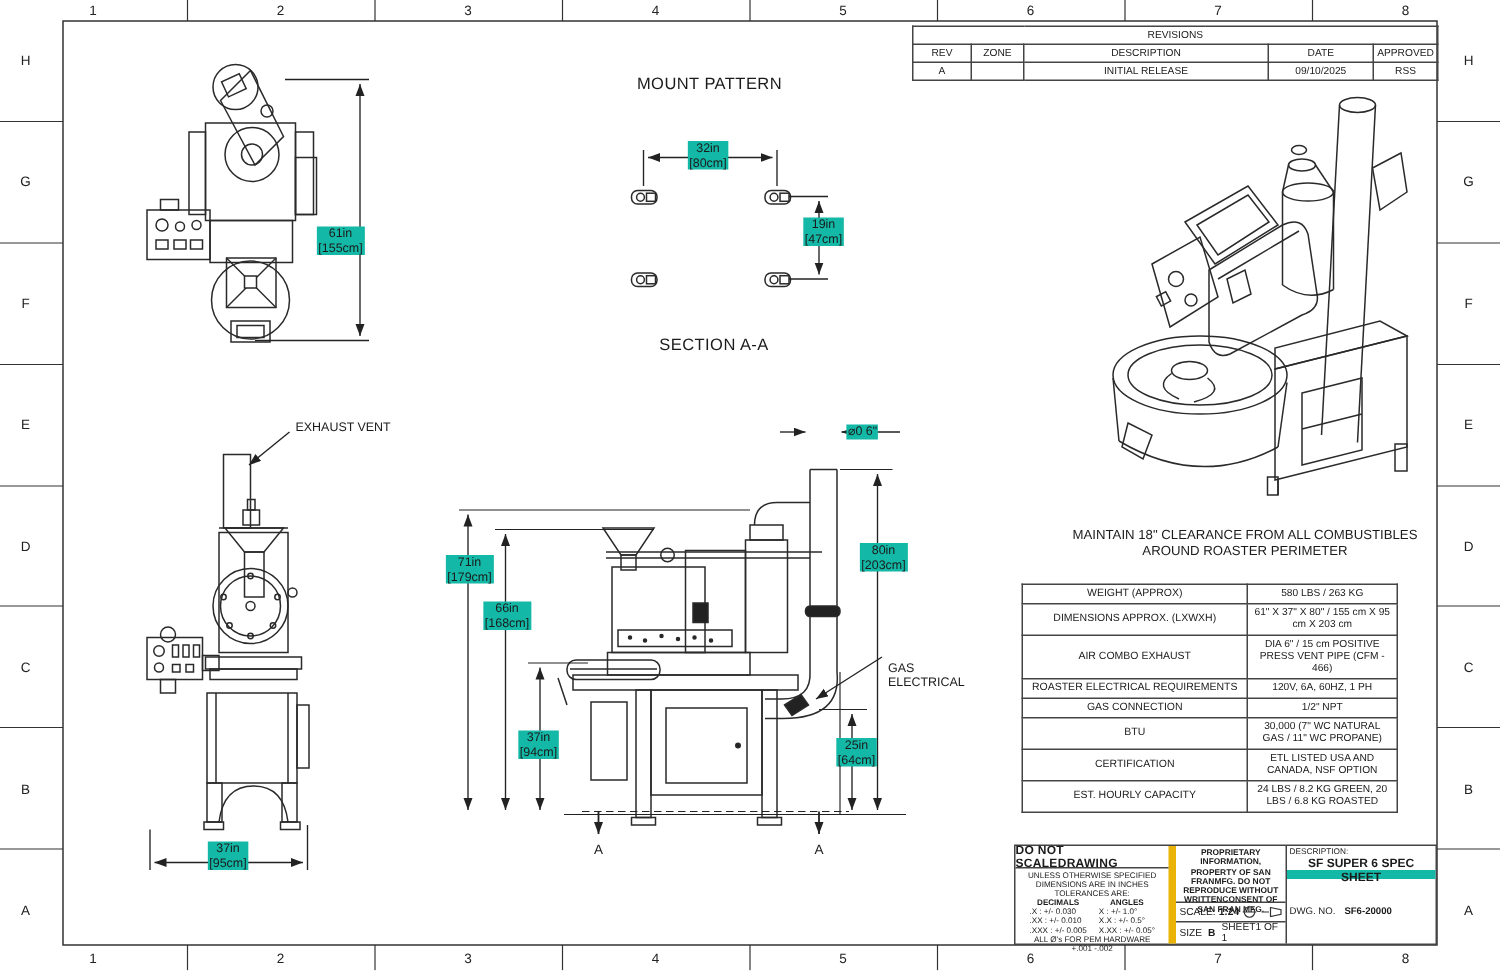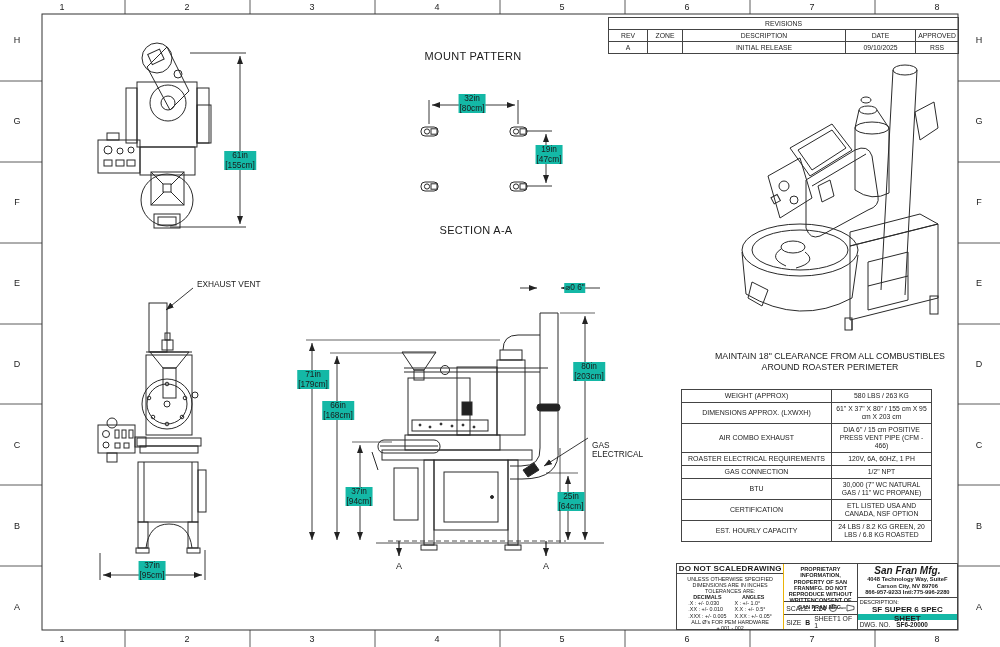--- a/index.html
+++ b/index.html
@@ -22,21 +22,21 @@
   .rev-table td,.rev-table th{border:1px solid #444;text-align:center;padding:1px 0;font-weight:normal;height:9px;overflow:hidden;}
   
   .spec-table{position:absolute;left:681px;top:389px;width:250px;border-collapse:collapse;
               table-layout:fixed;font-size:7px;line-height:8px;}
   .spec-table td{border:1px solid #444;text-align:center;vertical-align:middle;padding:2px 3px;}
   .spec-table td.val{font-size:6.8px;}
   
   .tblock{position:absolute;left:676px;top:563px;width:282px;height:67px;border:1px solid #444;
           display:flex;box-sizing:border-box;font-size:6px;}
   .tb-col{box-sizing:border-box;height:100%;}
-  .tb-col1{width:108px;border-right:1px solid #eab308;display:flex;flex-direction:column;}
+  .tb-col1{width:108px;border-right:5px solid #eab308;display:flex;flex-direction:column;}
   .tb-col2{width:74px;border-right:1px solid #444;display:flex;flex-direction:column;}
   .tb-col3{width:100px;display:flex;flex-direction:column;}
   .dns{height:14px;border-bottom:1px solid #444;font-weight:bold;font-size:8px;
        display:flex;align-items:center;justify-content:center;letter-spacing:.2px;}
   .tol{flex:1;text-align:center;font-size:5.4px;line-height:6.1px;padding-top:2px;}
   .tol-cols{display:flex;justify-content:center;gap:8px;}
   .tol-col{text-align:left;}
   .prop{height:38px;border-bottom:1px solid #444;font-size:5.6px;line-height:6.3px;
         font-weight:bold;text-align:center;padding:2px 2px 0;box-sizing:border-box;}
   .scale-row{height:14px;border-bottom:1px solid #444;display:flex;align-items:center;padding-left:2px;gap:2px;font-size:6.8px;}
@@ -385,21 +385,21 @@
   <div class="caption" style="left:476px;top:224px">SECTION A-A</div>
 
   <div class="dim" style="left:472px;top:94px">
     <div>32in</div>
     <div>[80cm]</div>
   </div>
   <div class="dim" style="left:549px;top:145px">
     <div>19in</div>
     <div>[47cm]</div>
   </div>
-  <div class="dim" style="left:240px;top:151px">
+  <div class="dim" style="left:227px;top:151px">
     <div>61in</div>
     <div>[155cm]</div>
   </div>
   <div class="dim left" style="left:196px;top:280px">EXHAUST VENT</div>
   <div class="dim" style="left:152px;top:561px">
     <div>37in</div>
     <div>[95cm]</div>
   </div>
   <div class="dim" style="left:313px;top:370px">
     <div>71in</div>
@@ -514,26 +514,20 @@
           </g>
         </svg>
       </div>
       <div class="size-row">
         <span>SIZE</span>
           <span class="bold">B</span>
         <span>SHEET1 OF 1</span>
       </div>
     </div>
     <div class="tb-col tb-col3">
-      <div class="company">
-        <div class="co-name">San Fran Mfg.</div>
-        <div class="co-line">4048 Technology Way,  SuiteF</div>
-        <div class="co-line">Carson City, NV  89706</div>
-        <div class="co-line">866-957-9233       Intl:775-996-2280</div>
-      </div>
       <div class="desc-box">
         <div class="desc-label">DESCRIPTION:</div>
         <div class="desc-val">SF SUPER 6 SPEC SHEET</div>
       </div>
       <div class="dwg-row">
         <span>DWG.  NO.</span>
         <span class="bold">SF6-20000</span>
       </div>
     </div>
   </div>

